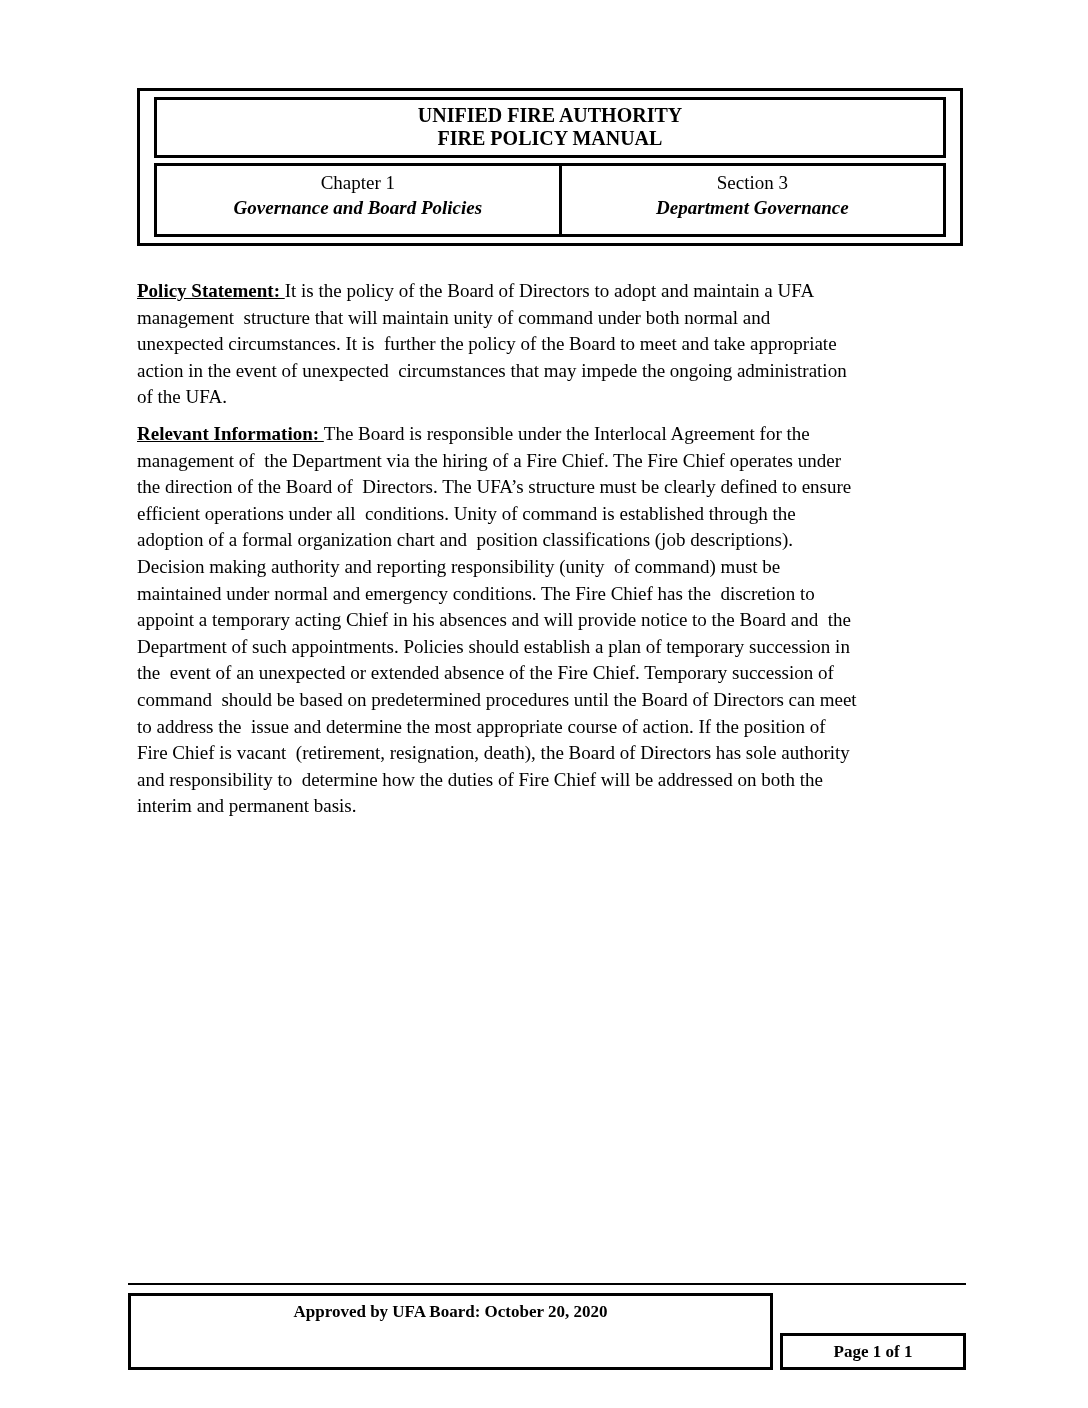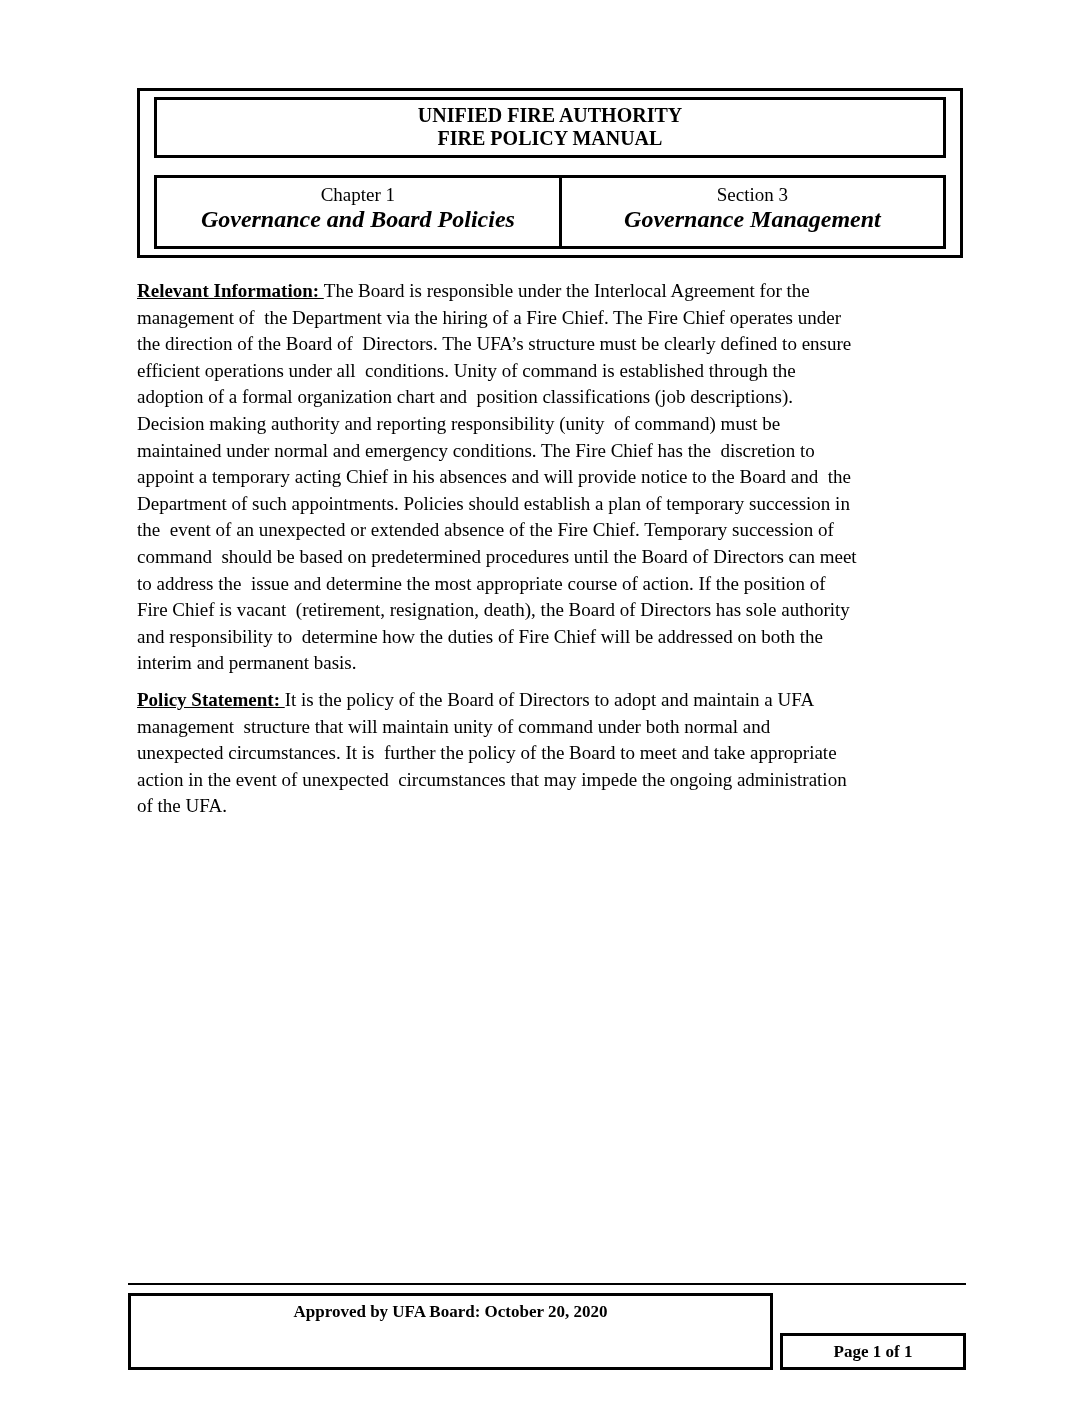--- a/index.html
+++ b/index.html
@@ -31,42 +31,42 @@
   .title-box {
     border: 3px solid #000;
     text-align: center;
     font-weight: bold;
     font-size: 20px;
     line-height: 23px;
     padding: 4px 0 5px;
   }
   .chapter-row {
     border: 3px solid #000;
-    margin-top: 17px;
+    margin-top: 5px;
     display: flex;
     align-items: flex-start;
   }
   .cell {
     box-sizing: border-box;
     text-align: center;
     padding: 4px 0 14px;
   }
   .chapter-cell {
     width: 51.5%;
     border-right: 3px solid #000;
   }
   .section-cell {
     flex: 1;
   }
   .cell-label {
     font-size: 19px;
     line-height: 25px;
   }
   .cell-name {
-    font-size: 24px;
+    font-size: 19px;
     line-height: 25px;
     font-weight: bold;
     font-style: italic;
   }
 
   
   .body-text {
     position: absolute;
     left: 137px;
     top: 278px;
@@ -127,46 +127,46 @@
       <div>UNIFIED FIRE AUTHORITY</div>
       <div>FIRE POLICY MANUAL</div>
     </div>
     <div class="chapter-row">
       <div class="cell chapter-cell">
         <div class="cell-label">Chapter 1</div>
         <div class="cell-name">Governance and Board Policies</div>
       </div>
       <div class="cell section-cell">
         <div class="cell-label">Section 3</div>
-        <div class="cell-name">Governance Management</div>
+        <div class="cell-name">Department Governance</div>
       </div>
     </div>
   </div>
 
   <div class="body-text">
+    <p class="para"><span class="para-label">Policy Statement: </span><span>It is the policy of the Board of Directors to adopt and maintain a UFA
+management  structure that will maintain unity of command under both normal and
+unexpected circumstances. It is  further the policy of the Board to meet and take appropriate
+action in the event of unexpected  circumstances that may impede the ongoing administration
+of the UFA.</span></p>
     <p class="para"><span class="para-label">Relevant Information: </span><span>The Board is responsible under the Interlocal Agreement for the
 management of  the Department via the hiring of a Fire Chief. The Fire Chief operates under
 the direction of the Board of  Directors. The UFA’s structure must be clearly defined to ensure
 efficient operations under all  conditions. Unity of command is established through the
 adoption of a formal organization chart and  position classifications (job descriptions).
 Decision making authority and reporting responsibility (unity  of command) must be
 maintained under normal and emergency conditions. The Fire Chief has the  discretion to
 appoint a temporary acting Chief in his absences and will provide notice to the Board and  the
 Department of such appointments. Policies should establish a plan of temporary succession in
 the  event of an unexpected or extended absence of the Fire Chief. Temporary succession of
 command  should be based on predetermined procedures until the Board of Directors can meet
 to address the  issue and determine the most appropriate course of action. If the position of
 Fire Chief is vacant  (retirement, resignation, death), the Board of Directors has sole authority
 and responsibility to  determine how the duties of Fire Chief will be addressed on both the
 interim and permanent basis.</span></p>
-    <p class="para"><span class="para-label">Policy Statement: </span><span>It is the policy of the Board of Directors to adopt and maintain a UFA
-management  structure that will maintain unity of command under both normal and
-unexpected circumstances. It is  further the policy of the Board to meet and take appropriate
-action in the event of unexpected  circumstances that may impede the ongoing administration
-of the UFA.</span></p>
   </div>
 
   <div class="footer">
     <div class="footer-topline"></div>
     <div class="footer-row">
       <div class="footer-cell footer-approved">Approved by UFA Board: October 20, 2020</div>
       <div class="footer-cell footer-page">Page 1 of 1</div>
     </div>
   </div>
 

